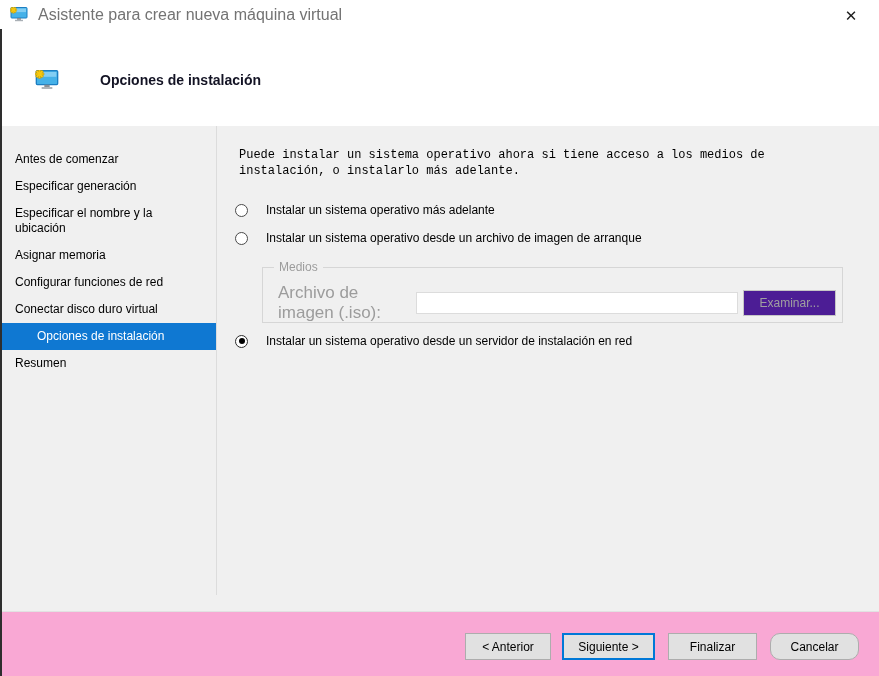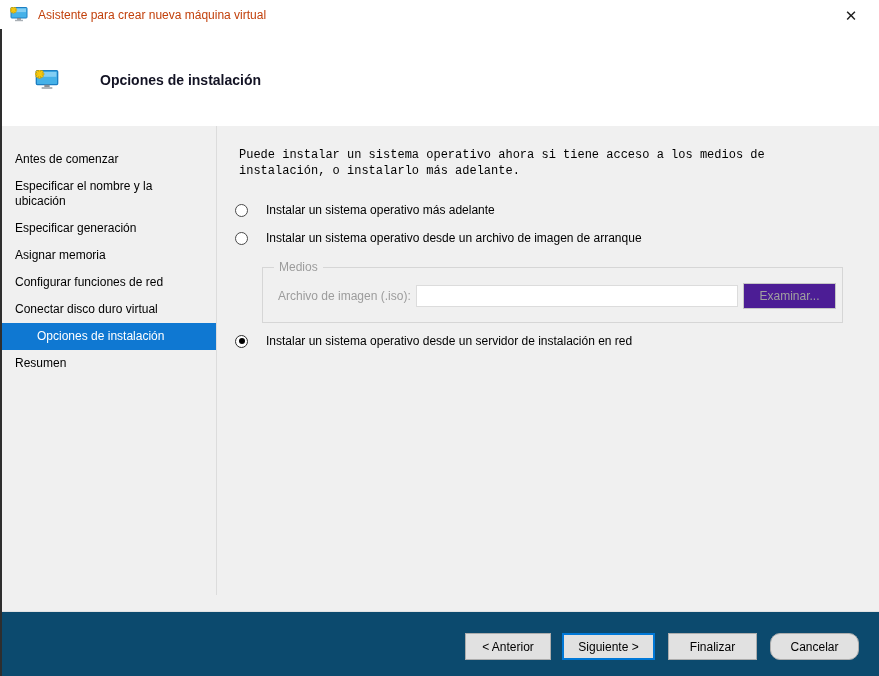--- a/index.html
+++ b/index.html
@@ -7,21 +7,21 @@
   body { font-family:"Liberation Sans","DejaVu Sans",sans-serif; color:#000; }
 
   .dialog { position:relative; width:879px; height:676px; background:#ffffff; overflow:hidden; }
 
   
   .left-edge { position:absolute; left:0; top:29px; bottom:0; width:2px; background:#2e2e2e; z-index:5; }
 
   
   .titlebar { position:absolute; top:0; left:0; right:0; height:30px; background:#fff; }
   .titlebar-icon { position:absolute; left:10px; top:7px; width:18px; height:15px; }
-  .window-title { position:absolute; left:38px; top:8px; font-size:12px; line-height:14px; color:#c2410c; white-space:nowrap;text-align:right; }
+  .window-title { position:absolute; left:38px; top:8px; font-size:16px; line-height:14px; color:#737373; white-space:nowrap;text-align:right; }
   .close-btn { position:absolute; right:8px; top:4px; width:40px; height:24px; border:none; background:transparent;
                font-size:15px; color:#1a1a1a; text-align:center; line-height:24px; padding:0; cursor:default;
                font-family:inherit; }
 
   
   .header-band { position:absolute; top:30px; left:0; right:0; height:96px; background:#fff; }
   .header-icon { position:absolute; left:35px; top:40px; width:24px; height:20px; }
   .header-title { position:absolute; left:100px; top:42px; margin:0; font-size:14px; font-weight:bold; color:#131324; }
 
   
@@ -40,27 +40,27 @@
   .radio-row.r1 { top:77px; }
   .radio-row.r2 { top:105px; }
   .radio-row.r3 { top:208px; }
   .radio-circle { width:13px; height:13px; border:1px solid #4a4a4a; border-radius:50%; background:#fff; flex:0 0 auto; position:relative; }
   .radio-row.checked .radio-circle { border-color:#2b2b2b; }
   .radio-row.checked .radio-circle::after { content:""; position:absolute; left:2.5px; top:2.5px; width:6px; height:6px; border-radius:50%; background:#000; }
 
   .groupbox { position:absolute; left:262px; top:141px; width:581px; height:56px; border:1px solid #d6d6d6; }
   .gb-legend { position:absolute; top:-8px; left:11px; background:#f0f0f0; padding:0 5px; color:#9c9c9c; font-size:12px; line-height:15px; }
   .gb-row { position:absolute; left:15px; top:15px; display:flex; align-items:center; }
-  .gb-label { color:#9c9c9c; font-size:12px; width:138px; flex:0 0 auto; }
+  .gb-label { color:#9c9c9c; font-size:17px; width:138px; flex:0 0 auto; }
   .iso-input { width:322px; height:22px; border:1px solid #dcdcdc; background:#fff; padding:0 4px; font-size:12px; font-family:inherit; }
   .browse-btn { margin-left:5px; width:93px; height:26px; background:#4c1d95; color:#a0a0a0; border:1px solid #c6c6c6;
                 font-size:12px; font-family:inherit; cursor:default; }
 
   
-  .footer { position:absolute; left:0; bottom:0; right:0; height:65px; background:#0c4a6e; border-top:1px solid #e2e2e2; }
+  .footer { position:absolute; left:0; bottom:0; right:0; height:65px; background:#f9a8d4; border-top:1px solid #e2e2e2; }
   .btn { position:absolute; top:21px; height:27px; background:#e1e1e1; border:1px solid #adadad; color:#000;
          font-size:12px; font-family:inherit; text-align:center; padding:0; cursor:default; }
   .btn-anterior  { left:465px; width:86px; }
   .btn-siguiente { left:562px; width:93px; border:2px solid #0078d7; }
   .btn-finalizar { left:668px; width:89px; }
   .btn-cancelar  { left:770px; width:89px;border-radius:10px; }
 </style>
 </head>
 <body>
 
@@ -103,22 +103,22 @@
         </g>
       </svg>
     </span>
     <h1 class="header-title">Opciones de instalación</h1>
   </div>
 
   <div class="content">
 
     <nav class="sidebar">
       <div class="side-item"><span class="lbl">Antes de comenzar</span></div>
+      <div class="side-item"><span class="lbl">Especificar generación</span></div>
       <div class="side-item"><span class="lbl">Especificar el nombre y la ubicación</span></div>
-      <div class="side-item"><span class="lbl">Especificar generación</span></div>
       <div class="side-item"><span class="lbl">Asignar memoria</span></div>
       <div class="side-item"><span class="lbl">Configurar funciones de red</span></div>
       <div class="side-item"><span class="lbl">Conectar disco duro virtual</span></div>
       <div class="side-item selected"><span class="lbl">Opciones de instalación</span></div>
       <div class="side-item"><span class="lbl">Resumen</span></div>
     </nav>
     <div class="v-divider"></div>
 
     <p class="intro">Puede instalar un sistema operativo ahora si tiene acceso a los medios de instalación, o instalarlo más adelante.</p>
 

